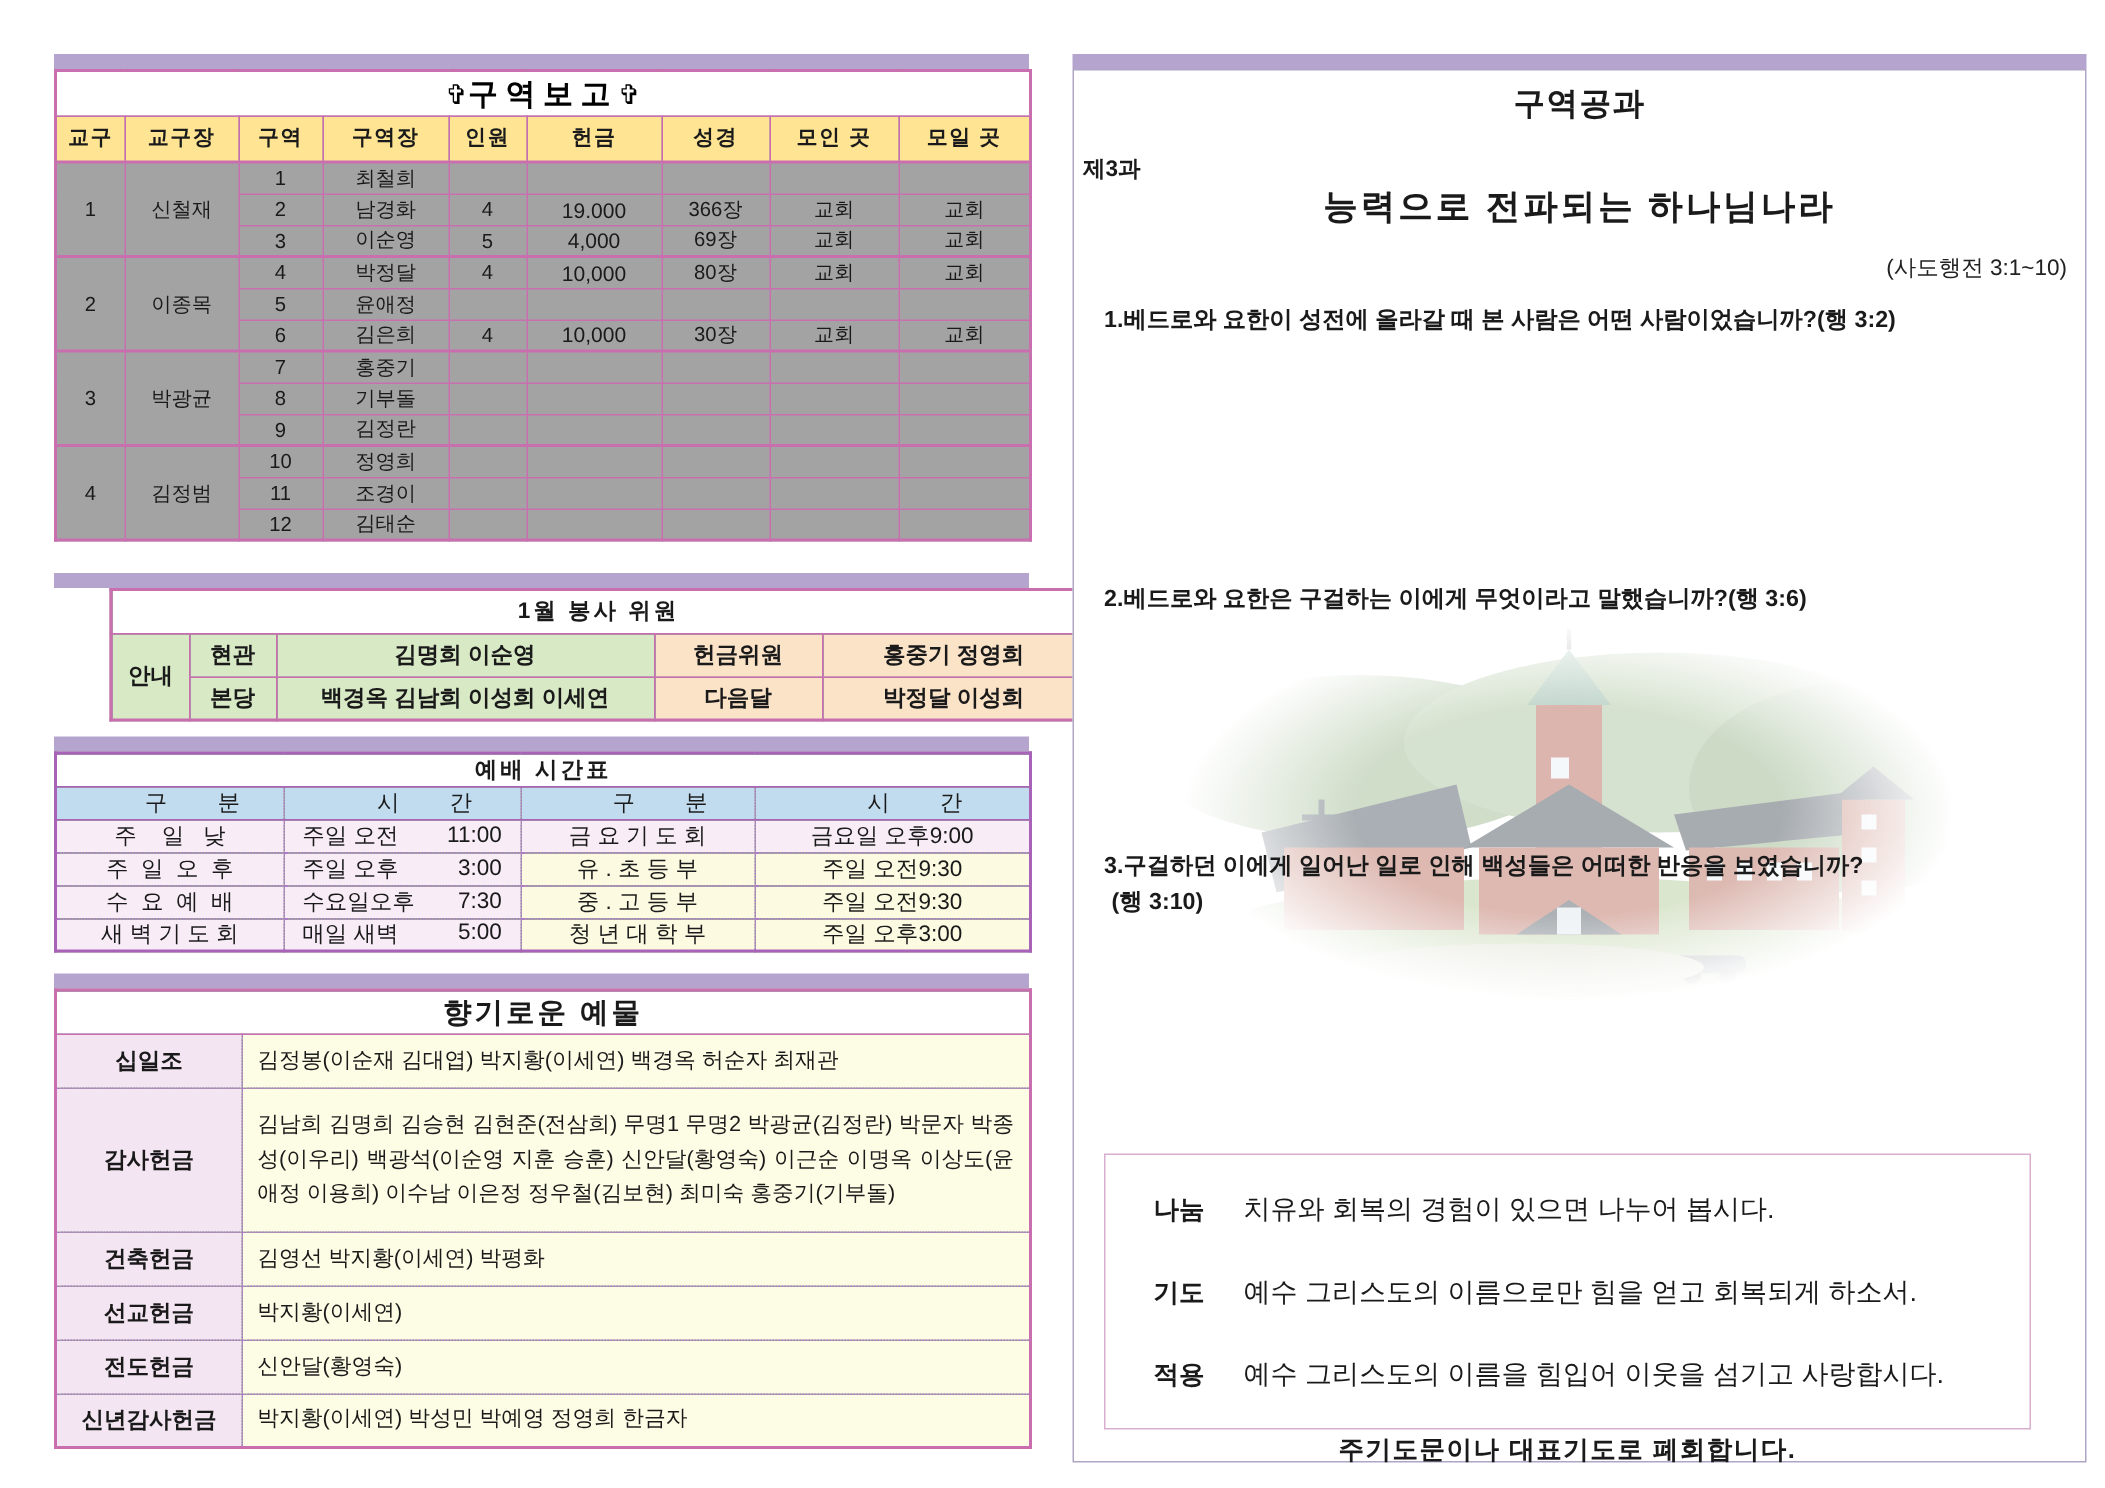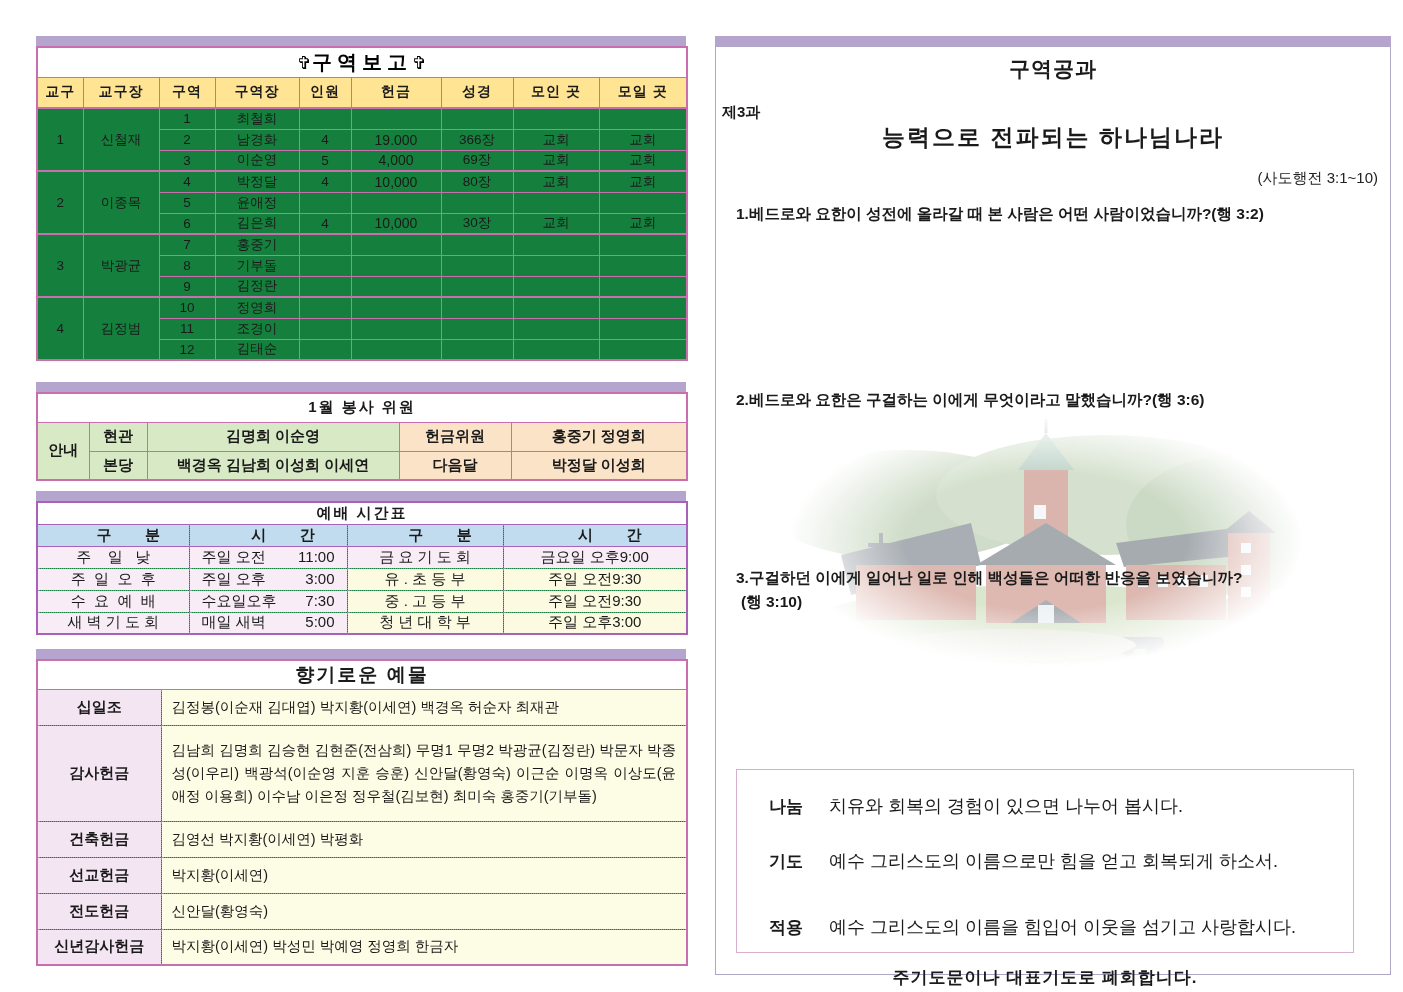--- a/index.html
+++ b/index.html
@@ -18,48 +18,48 @@
     --boxborder:#d9afd0;
   }
   *{box-sizing:border-box;margin:0;padding:0;}
   html,body{background:#fff;}
   body{
     width:1403px;height:992px;position:relative;overflow:hidden;
     font-family:"Liberation Sans","DejaVu Sans",sans-serif;color:#1a1a1a;
   }
   .bar{height:10px;background:var(--bar);}
   .left-col{position:absolute;left:36px;top:36px;width:650px;}
-  table{width:650px;border-collapse:collapse;table-layout:fixed;background:#15803d;}
+  table{width:650px;border-collapse:collapse;table-layout:fixed;background:#a3a3a3;}
   td,th{overflow:hidden;}
 
   
   .report-table td,.report-table th{border:1px solid var(--mag);text-align:center;vertical-align:middle;}
   .report-table{border:2px solid var(--mag);}
   .title-cell{height:30px;font-size:20px;font-weight:bold;letter-spacing:5px;background:#fff;color:#000;}
   .cross{font-size:18px;letter-spacing:0;}
   .report-table thead th.colhead{height:31px;background:var(--yellow);font-weight:bold;font-size:14px;letter-spacing:1px;border-bottom:2px solid var(--mag);}
   .report-table tbody td{height:21px;font-size:13.5px;}
   .report-table tr.g-first td{border-top:2px solid var(--mag);}
   .report-table td.num{font-size:14px;}
 
   
   .gap21{height:21px;} .gap10{height:10px;} .gap14{height:14px;}
 
   
-  .vol-table{border:2px solid var(--mag);}
+  .vol-table{border:2px solid var(--mag);margin-left:37px;}
   .vol-table td{border:1px solid var(--mag);text-align:center;vertical-align:middle;height:29px;font-weight:bold;font-size:15px;}
   .vol-title{height:28px;font-size:19px;font-weight:bold;background:#fff;letter-spacing:2px;}
   .vol-green{background:var(--green);}
   .vol-peach{background:var(--peach);}
 
   
   .sch-table{border:2px solid #a862b8;}
   .sch-table td{border:1px dotted var(--dot);text-align:center;vertical-align:middle;}
   .sch-title{height:28px;font-size:19px;font-weight:bold;background:#fff;border:1px solid #a862b8 !important;letter-spacing:2px;}
-  .sch-head{height:26px;background:var(--blue);font-size:15px;font-weight:bold;white-space:pre;border-bottom:1px solid #a862b8 !important;padding-left:30px;}
+  .sch-head{height:26px;background:var(--blue);font-size:15px;font-weight:normal;white-space:pre;border-bottom:1px solid #a862b8 !important;padding-left:30px;}
   .sch-table tbody td{height:22px;font-size:15px;}
   .sch-div{white-space:pre;background:var(--pinkrow);}
   .sch-time{background:var(--pinkrow);}
   .sch-time .tw{display:flex;justify-content:space-between;padding:0 12px;}
   td.r-pink{background:var(--pinkrow);margin-top:28px;}
   td.r-yel{background:var(--paleyellow);}
 
   
   .off-table{border:2px solid var(--mag);}
   .off-table td{border:1px dotted var(--dot);vertical-align:middle;}
@@ -75,21 +75,21 @@
   .gk-title{text-align:center;font-size:21px;font-weight:bold;margin-top:8px;letter-spacing:1px;}
   .lesson-no{font-size:15px;font-weight:bold;margin:20px 0 0 6px;}
   .lesson-title{text-align:center;font-size:23px;font-weight:bold;letter-spacing:2px;}
   .scripture{text-align:right;font-size:15px;margin:16px 12px 0 0;color:#222;}
   .question{position:absolute;left:20px;right:14px;font-size:15.5px;font-weight:bold;line-height:1.55;z-index:2;}
   .q1{top:155px;} .q2{top:341px;} .q3{top:519px;}
   .q3-ref{padding-left:5px;}
   .church{position:absolute;left:70px;top:368px;z-index:1;}
   .share-box{position:absolute;left:20px;right:36px;top:722px;height:184px;border:1px solid var(--boxborder);z-index:2;background:transparent;}
   .share-item{display:flex;align-items:baseline;gap:26px;margin:0 0 0 32px;}
-  .si-1{margin-top:24px;} .si-2{margin-top:31px;} .si-3{margin-top:42px;}
+  .si-1{margin-top:24px;} .si-2{margin-top:31px;} .si-3{margin-top:31px;}
   .share-label{font-size:17px;font-weight:bold;white-space:nowrap;}
   .share-text{font-size:18px;}
   .closing{text-align:center;font-size:17px;font-weight:bold;margin-top:27px;letter-spacing:1px;}
 </style>
 </head>
 <body>
 
 <div class="left-col">
 
   <div class="bar"></div>

